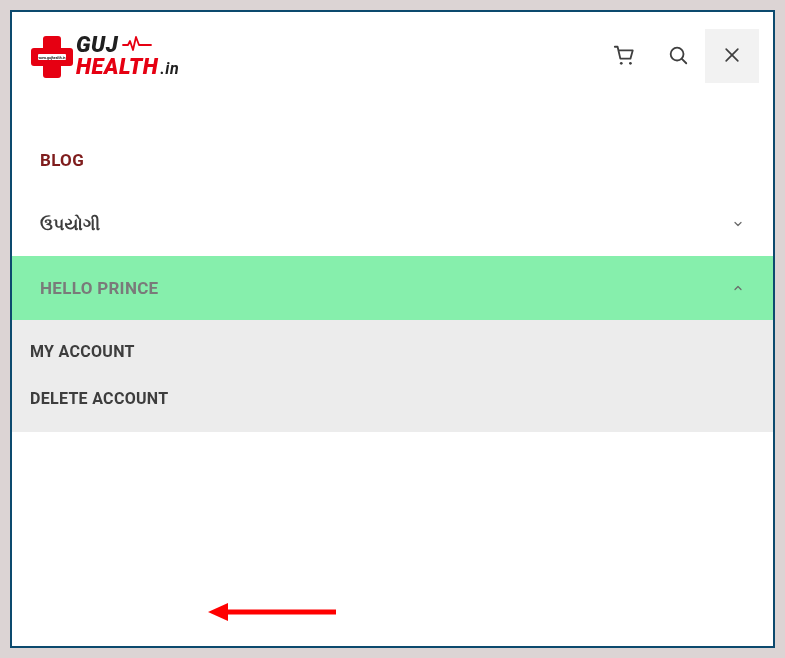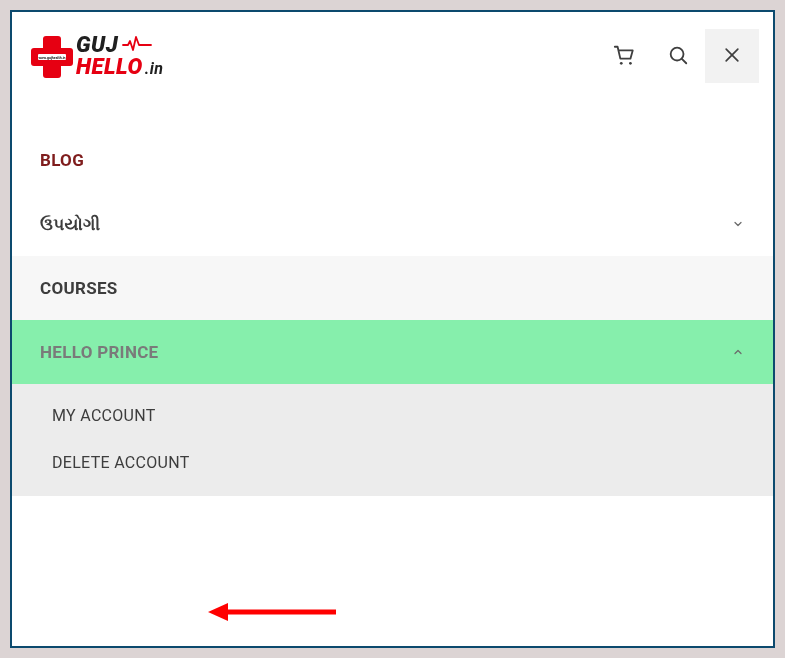--- a/index.html
+++ b/index.html
@@ -127,23 +127,23 @@
     .chevron svg {
       stroke: #6b6b6b;
     }
     .submenu {
       list-style: none;
       background: #ececec;
       padding-top: 8px;
       padding-bottom: 10px;
     }
     .submenu-item {
-      padding: 14px 28px 14px 40px;
+      padding: 14px 28px 14px 18px;
       font-size: 16px;
-      font-weight: 400;
+      font-weight: 700;
       color: #3d3d3d;
       cursor: pointer;
       letter-spacing: 0.3px;
       text-transform: uppercase;
     }
     .arrow-annotation {
       position: absolute;
       left: 196px;
       top: 588px;
       z-index: 10;
@@ -168,21 +168,21 @@
       <div class="logo-text">
         <div class="logo-top-line">
           <span class="logo-guj">GUJ</span>
           <span class="hbeat">
             <svg width="30" height="18" viewBox="0 0 30 18">
               <path d="M1 10 L6 10 L8 6 L11 15 L14 2 L17 10 L29 10" stroke="#e60012" stroke-width="1.8" fill="none" stroke-linecap="round" stroke-linejoin="round"></path>
             </svg>
           </span>
         </div>
         <div>
-          <span class="logo-health">HELLO</span><span class="logo-in">.in</span>
+          <span class="logo-health">HEALTH</span><span class="logo-in">.in</span>
         </div>
       </div>
     </div>
     <div class="header-icons">
       <button class="icon-btn">
         <span>
           <svg width="22" height="22" viewBox="0 0 24 24" fill="none" stroke-width="2" stroke-linecap="round" stroke-linejoin="round">
             <circle cx="9" cy="21" r="1.5" fill="#3f3f3f" stroke="none"></circle>
             <circle cx="19" cy="21" r="1.5" fill="#3f3f3f" stroke="none"></circle>
             <path d="M2 3h3l3 13h11l2.5-9H6.5"></path>
@@ -213,23 +213,20 @@
       <span>BLOG</span>
     </li>
     <li class="menu-item">
       <span>ઉપયોગી</span>
       <span class="chevron">
         <svg width="12" height="12" viewBox="0 0 24 24" fill="none" stroke-width="2.5" stroke-linecap="round" stroke-linejoin="round">
           <polyline points="6 9 12 15 18 9"></polyline>
         </svg>
       </span>
     </li>
-    <li class="menu-item alt">
-      <span>COURSES</span>
-    </li>
     <li class="menu-item hello">
       <span>HELLO PRINCE</span>
       <span class="chevron">
         <svg width="12" height="12" viewBox="0 0 24 24" fill="none" stroke-width="2.5" stroke-linecap="round" stroke-linejoin="round">
           <polyline points="6 15 12 9 18 15"></polyline>
         </svg>
       </span>
     </li>
   </ul>
   <ul class="submenu">

